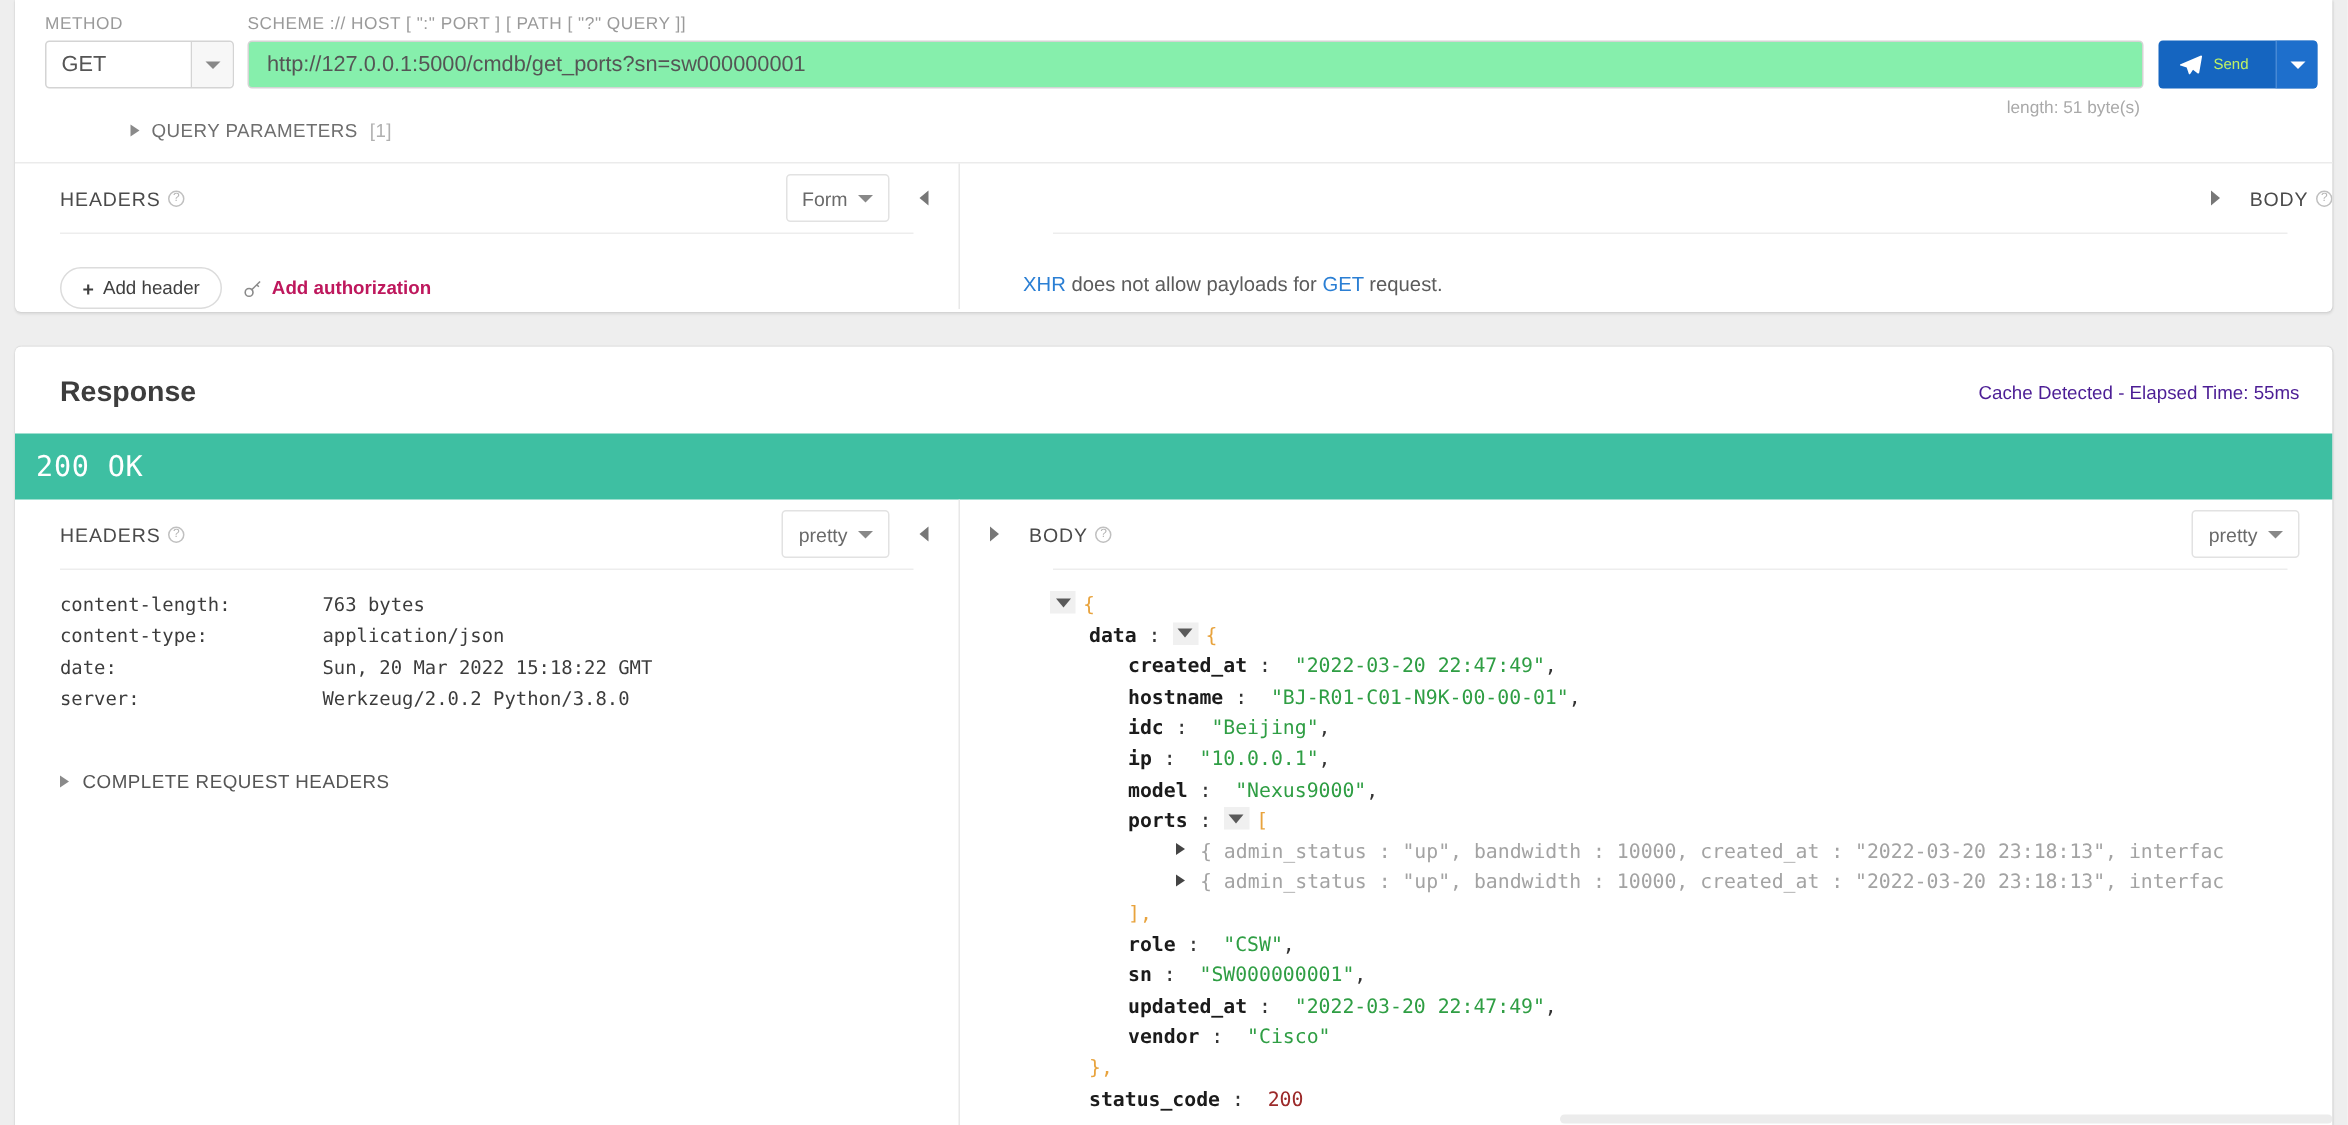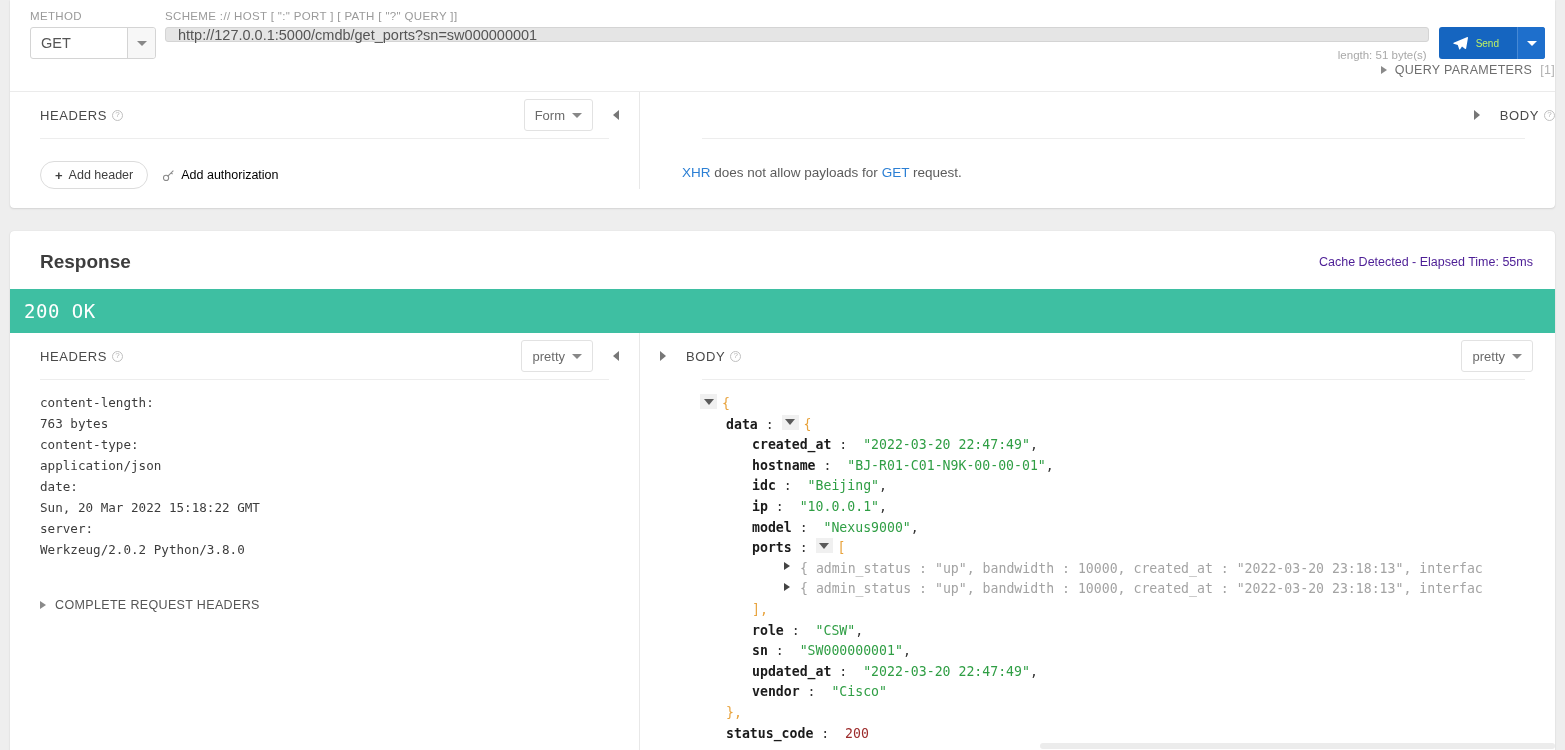--- a/index.html
+++ b/index.html
@@ -62,24 +62,24 @@
     display: flex; align-items: center; justify-content: center;
   }
   .caret-down {
     width: 0; height: 0;
     border-left: 5px solid transparent;
     border-right: 5px solid transparent;
     border-top: 5px solid #888;
   }
   .url-group { flex: 1; min-width: 0; }
   .url-box {
-    height: 15px;
+    height: 32px;
     border: 1px solid #d4d4d4;
     border-radius: 3px;
-    background: #e5e5e5;
+    background: #86efac;
     display: flex; align-items: center;
     padding: 0 12px;
   }
   .url-text {
     font-size: 14.5px;
     color: #555;
     white-space: nowrap;
     overflow: hidden;
     text-overflow: clip;
   }
@@ -120,21 +120,20 @@
   .plane { width: 15px; height: 15px; display:block; }
 
   
   .query-params {
     display: flex; align-items: center; gap: 8px;
     padding-left: 77px;
     margin-top: 2px;
     font-size: 12.5px;
     color: #6e6e6e;
     letter-spacing: .3px;
-    justify-content: flex-end;
   }
   .tri-right {
     width: 0; height: 0;
     border-top: 4.5px solid transparent;
     border-bottom: 4.5px solid transparent;
     border-left: 6px solid #8a8a8a;
   }
   .qp-count { color: #b0b0b0; }
 
   
@@ -218,22 +217,23 @@
     display: flex; align-items: center; gap: 6px;
     font-size: 12.5px;
     color: #3f3f3f;
     background: #fff;
     cursor: pointer;
   }
   .plus-sign { font-weight: bold; font-size: 13px; }
   .add-auth {
     display: flex; align-items: center; gap: 6px;
     font-size: 12.5px;
-    color: #000000;
-    cursor: pointer;
+    color: #be185d;
+    cursor: pointer;
+    font-weight: bold;
   }
   .key-icon { width: 13px; height: 13px; display:block; }
 
   
   .resp-head {
     display: flex; align-items: center;
     padding: 20px 22px 16px 30px;
   }
   .resp-title {
     font-size: 19px;
@@ -261,21 +261,21 @@
   
   .resp-split { display: flex; }
   .resp-left { width: 630px; border-right: 1px solid #e8e8e8; height: 418px; }
   .resp-right { flex: 1; min-width: 0; height: 418px; position: relative; overflow: hidden; }
   .hdr-table {
     padding: 12px 0 0 30px;
     font-family: "DejaVu Sans Mono", monospace;
     font-size: 12.6px;
     color: #3c3c3c;
   }
-  .hdr-row { display: flex; line-height: 21px; flex-direction: column; }
+  .hdr-row { display: flex; line-height: 21px; }
   .hdr-key { width: 175px; }
   .complete-req {
     display: flex; align-items: center; gap: 9px;
     padding: 38px 0 0 30px;
     font-size: 12.5px;
     color: #555;
     letter-spacing: .35px;
     cursor: pointer;
   }
 

